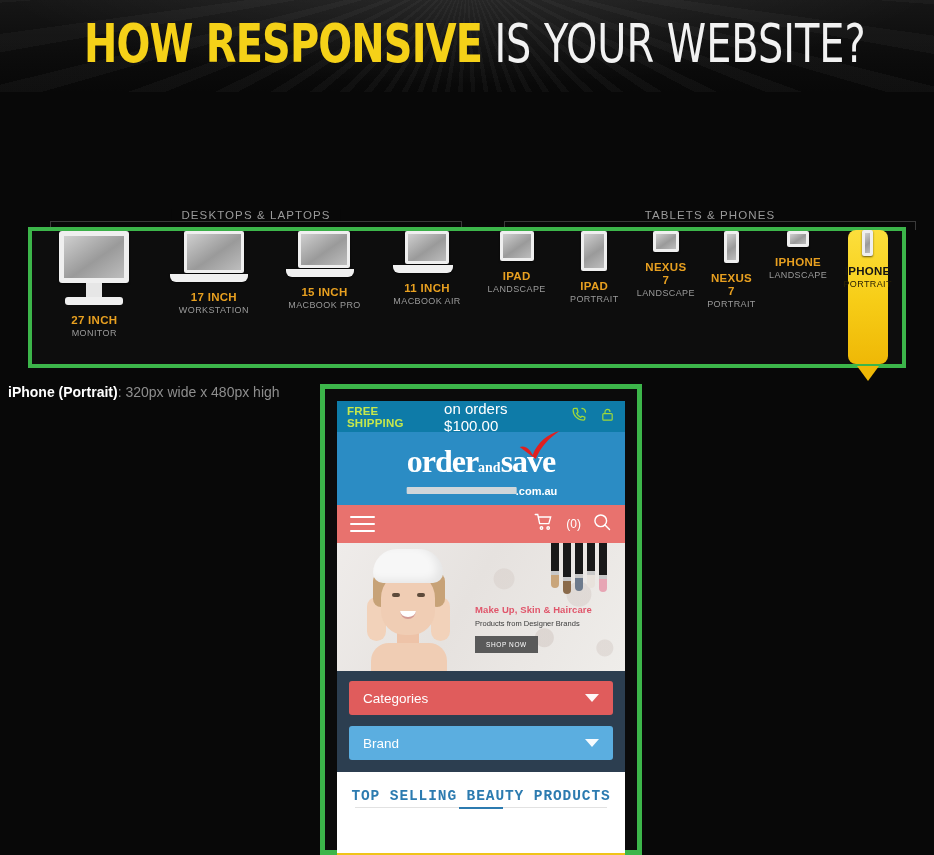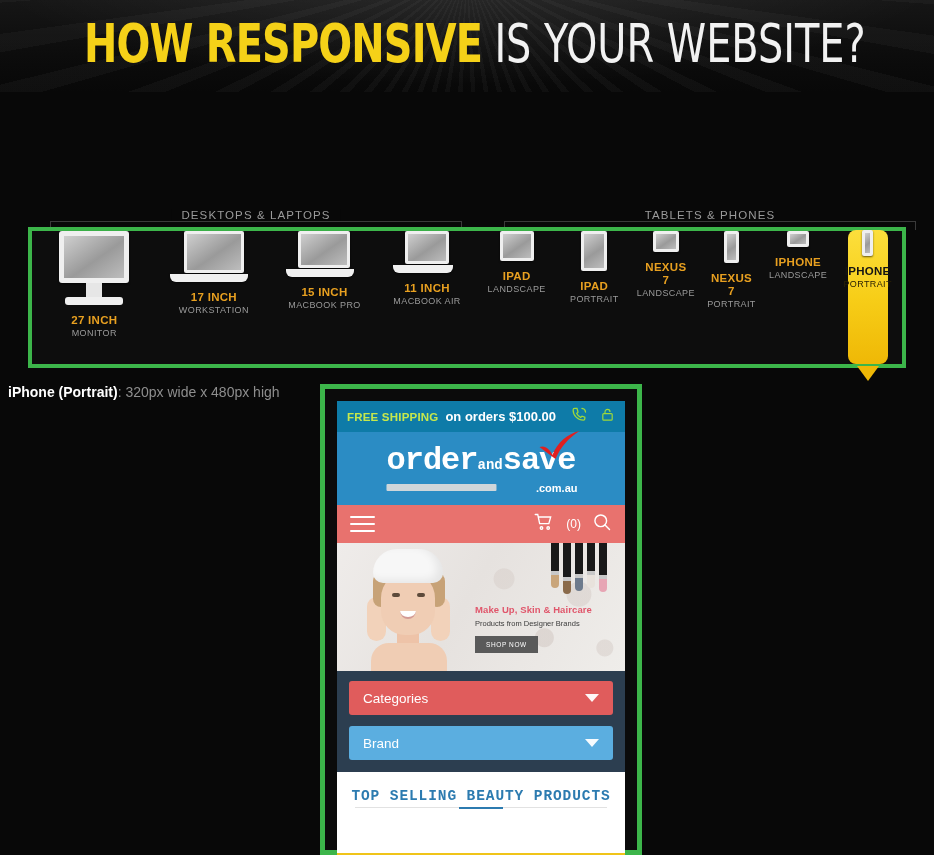--- a/index.html
+++ b/index.html
@@ -106,26 +106,26 @@
 
   
   .preview-frame {
     position:absolute; left:320px; top:384px; width:322px; height:471px;
     border:5px solid #3CB54A; background:#0b0b0b; padding:12px 12px 0 12px;
   }
   .phone { width:288px; height:455px; overflow:hidden; background:#fff; position:relative; }
 
   .ship-bar { height:31px; background:#0E7BA8; display:flex; align-items:center; padding:0 10px; gap:7px; }
   .ship-free { color:#C6E84C; font-size:11.5px; font-weight:bold; letter-spacing:0.2px; }
-  .ship-txt  { color:#ffffff; font-size:13px; font-weight:bold; }
+  .ship-txt  { color:#ffffff; font-size:15px; font-weight:normal; }
   .ship-icons{ margin-left:auto; display:flex; gap:12px; align-items:center; }
 
   .logo-band { height:73px; background:#2B8CC4; position:relative; }
   .logo-wrap { position:absolute; left:50%; top:12px; transform:translateX(-50%); text-align:left; }
-  .logo-line1 { white-space:nowrap; font-family:Liberation Mono, monospace;
+  .logo-line1 { white-space:nowrap; font-family:Liberation Serif, serif;
                 font-weight:bold; font-size:32px; color:#fff; letter-spacing:-1px; line-height:34px; }
   .logo-line1 .small { font-size:14px; letter-spacing:0; }
   .logo-bar { width:110px; height:7px; background:#cfd6da; margin-top:2px; border-radius:1px; }
   .logo-dot { position:absolute; right:-2px; bottom:-3px; color:#fff; font-size:11px; font-weight:bold; }
   .logo-check { position:absolute; right:-6px; top:-14px; }
 
   .navbar { height:38px; background:#E8726E; display:flex; align-items:center; padding:0 13px; }
   .nav-right { margin-left:auto; display:flex; align-items:center; gap:11px; }
   .cart-count { color:#fff; font-size:12px; }
   .burger span { display:block; width:25px; height:2px; background:#fff; margin:5px 0; border-radius:1px; }

